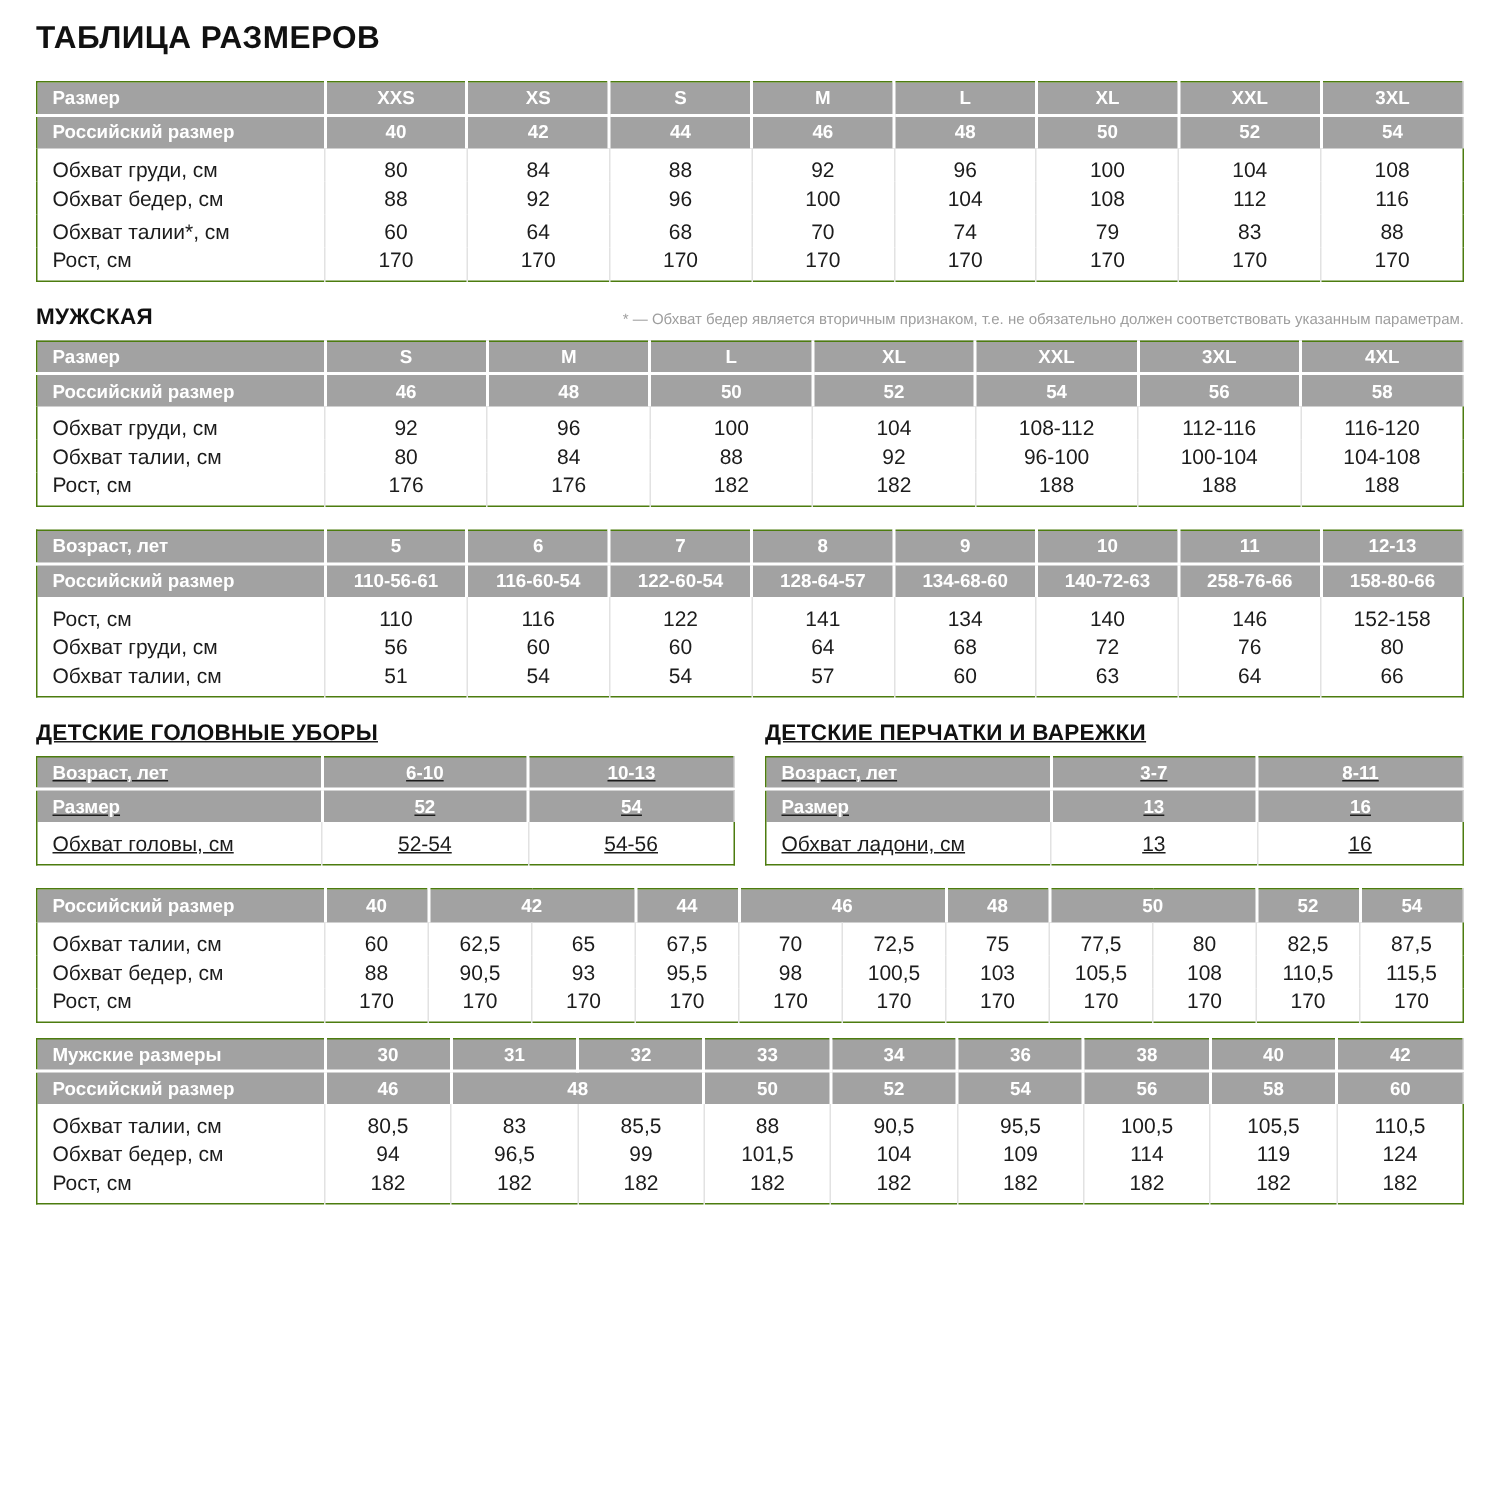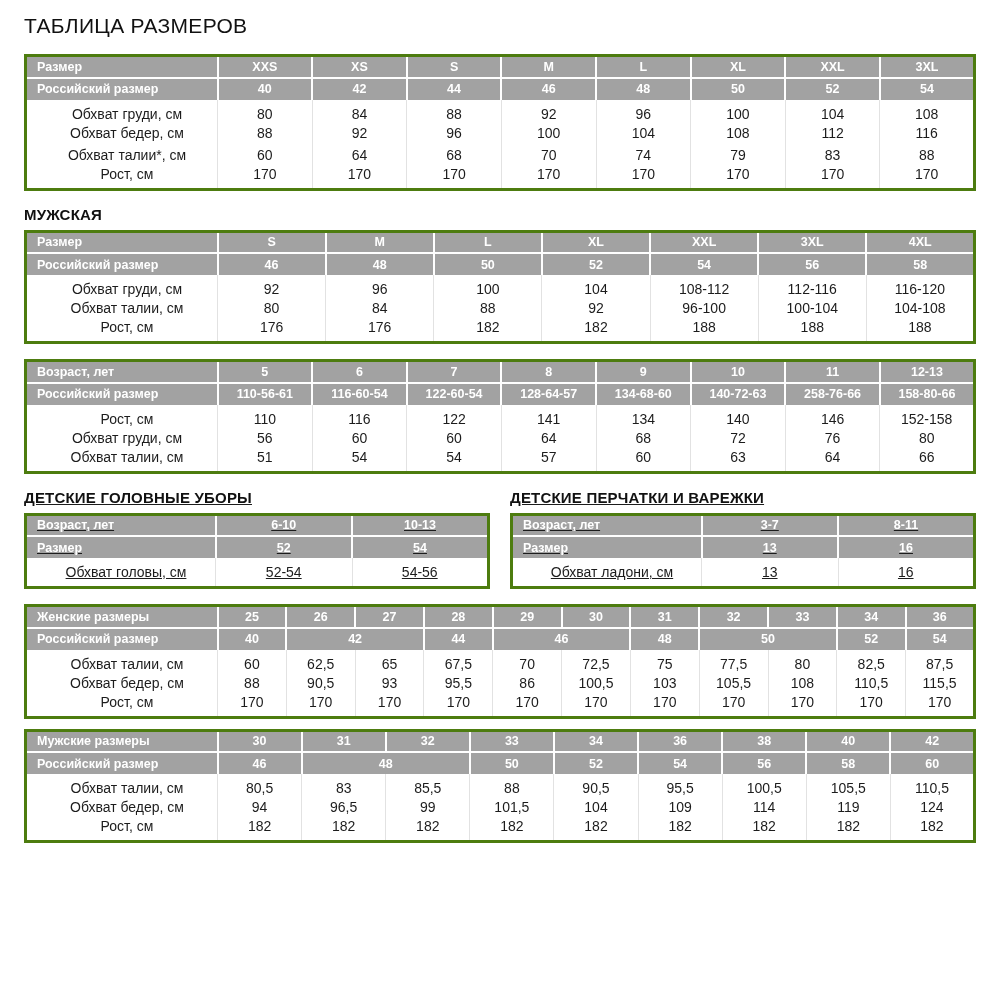--- a/index.html
+++ b/index.html
@@ -4,51 +4,51 @@
 <style>
   * { box-sizing: border-box; margin: 0; padding: 0; }
   html, body { background: #ffffff; }
   body {
     width: 1000px; height: 1000px; overflow: hidden;
     font-family: "Liberation Sans", "DejaVu Sans", sans-serif;
     color: #1c1c1c;
   }
   .page { padding: 10px 24px 16px 24px; }
   h1 {
-    font-size: 21px; font-weight: normal; letter-spacing: .3px;
+    font-size: 21px; font-weight: bold; letter-spacing: .3px;
     margin: 4px 0 16px 0; color: #111;
   }
   .section { margin-bottom: 15px; }
   .sec-head {
     display: flex; justify-content: space-between; align-items: flex-end;
     margin-bottom: 7px;
   }
   h2 { font-size: 15px; font-weight: bold; color: #111; letter-spacing: .2px; }
   .note { font-size: 10px; color: #9e9e9e; text-align: right; padding-bottom: 1px; }
 
   table {
     width: 100%; border-collapse: collapse; table-layout: fixed;
-    border: 3px solid #4d7c0f;
+    border: 1px solid #4d7c0f;
   }
   th, td { text-align: center; vertical-align: middle; }
   thead th {
     background: #a2a2a2; color: #ffffff; font-weight: bold;
     font-size: 12.5px; height: 22px;
     border-right: 2px solid #ffffff; border-bottom: 2px solid #ffffff;
   }
   thead th:last-child { border-right: 1px solid #d6d6d6; }
   thead tr:last-child th { border-bottom: none; }
   th.lbl, td.lbl { text-align: left; padding-left: 10px; }
   thead th.lbl { width: 192px; }
   .half thead th.lbl { width: 190px; }
   tbody td {
     font-size: 14px; height: 22px; color: #1c1c1c;
     border-left: 1px solid #e2e2e2;
   }
-  tbody td.lbl { border-left: none; text-align: center; }
+  tbody td.lbl { border-left: none; }
   tbody tr:first-child td { padding-top: 6px; }
   tbody tr:last-child td { padding-bottom: 6px; }
 
   .split { display: flex; gap: 20px; }
   .half { flex: 1; min-width: 0; text-decoration: underline; }
   .jeans-table { margin-bottom: 10px; }
   .jeans-table:last-child { margin-bottom: 0; }
 </style>
 </head>
 <body>
@@ -128,20 +128,21 @@
             <td>170</td>
             <td>170</td>
           </tr>
         </tbody>
       </table>
   </section>
 
   <section class="section">
     <div class="sec-head">
       <h2>МУЖСКАЯ</h2>
+      <div class="note">* — Обхват бедер является вторичным признаком, т.е. не обязательно должен соответствовать указанным параметрам.</div>
     </div>
     <table>
         <thead>
           <tr>
             <th class="lbl">Размер</th>
             <th>S</th>
             <th>M</th>
             <th>L</th>
             <th>XL</th>
             <th>XXL</th>
@@ -309,34 +310,20 @@
               <td>16</td>
             </tr>
           </tbody>
         </table>
     </div>
   </section>
 
   <section class="section">
     <table class="jeans-table">
         <thead>
-          <tr>
-            <th class="lbl">Женские размеры</th>
-            <th>25</th>
-            <th>26</th>
-            <th>27</th>
-            <th>28</th>
-            <th>29</th>
-            <th>30</th>
-            <th>31</th>
-            <th>32</th>
-            <th>33</th>
-            <th>34</th>
-            <th>36</th>
-          </tr>
           <tr>
             <th class="lbl">Российский размер</th>
             <th>40</th>
             <th colspan="2">42</th>
             <th>44</th>
             <th colspan="2">46</th>
             <th>48</th>
             <th colspan="2">50</th>
             <th>52</th>
             <th>54</th>
@@ -356,21 +343,21 @@
             <td>80</td>
             <td>82,5</td>
             <td>87,5</td>
           </tr>
           <tr>
             <td class="lbl">Обхват бедер, см</td>
             <td>88</td>
             <td>90,5</td>
             <td>93</td>
             <td>95,5</td>
-            <td>86</td>
+            <td>98</td>
             <td>100,5</td>
             <td>103</td>
             <td>105,5</td>
             <td>108</td>
             <td>110,5</td>
             <td>115,5</td>
           </tr>
           <tr>
             <td class="lbl">Рост, см</td>
             <td>170</td>

